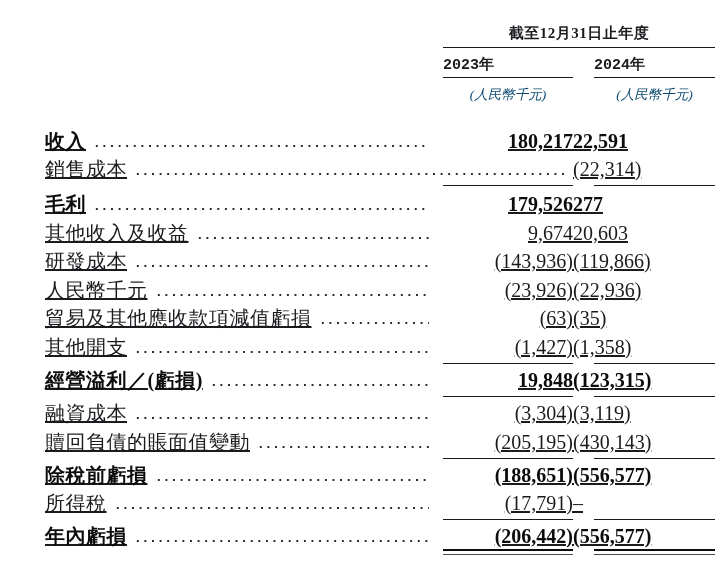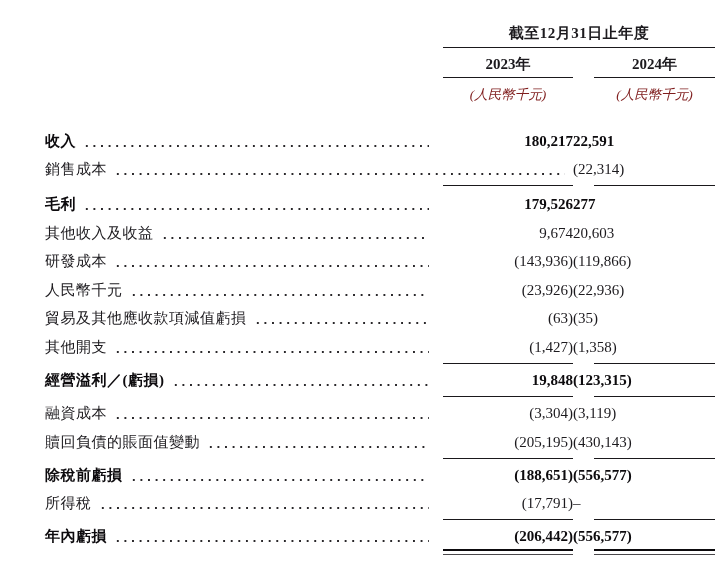--- a/index.html
+++ b/index.html
@@ -16,33 +16,33 @@
   }
   .b { font-weight: bold; color: #0d0b0e; }
   
   .hdr-span {
     position: absolute; left: 443px; top: 24px; width: 272px;
     text-align: center; font-size: 15px; font-weight: bold;
     letter-spacing: 0.5px;
   }
   .hline { position: absolute; height: 0; border-top: 1.5px solid #1a181b; }
   .hdr-rule-span { left: 443px; top: 47px; width: 272px; }
-  .hdr-year { position: absolute; top: 55px; text-align: center; font-size: 15px; font-weight: bold; }
+  .hdr-year { position: absolute; top: 55px; text-align: left; font-size: 15px; font-weight: bold; font-family: Liberation Mono, monospace; }
   .hdr-year.y1 { left: 443px; width: 130px; }
   .hdr-year.y2 { left: 594px; width: 121px; }
   .hdr-rule-y1 { left: 443px; top: 77px; width: 130px; border-top-width: 1.3px; }
   .hdr-rule-y2 { left: 594px; top: 77px; width: 121px; border-top-width: 1.3px; }
-  .hdr-unit { position: absolute; top: 86px; text-align: center; font-size: 13.5px; font-style: italic; color: #7f1d1d; }
+  .hdr-unit { position: absolute; top: 86px; text-align: center; font-size: 13.5px; font-style: italic; color: #0c4a6e; }
   .hdr-unit.u1 { left: 443px; width: 130px; }
   .hdr-unit.u2 { left: 594px; width: 121px; }
   
   .row {
     position: absolute; left: 45px; width: 670px; height: 20px;
     display: flex; align-items: flex-end;
-    font-size: 15px; line-height: 19px; white-space: nowrap;
+    font-size: 20px; line-height: 19px; white-space: nowrap; text-decoration: underline;
   }
   .lbl { flex: 0 0 auto; letter-spacing: 0.5px; }
   .leader {
     flex: 1 1 auto; height: 19px; margin: 0 8px 0 7px;
     background-image: radial-gradient(circle, #29272a 1.1px, transparent 1.4px);
     background-size: 7.6px 4px;
     background-repeat: repeat-x;
     background-position: left 0 bottom 3px;
   }
   .c1 { flex: 0 0 136px; text-align: right; }

